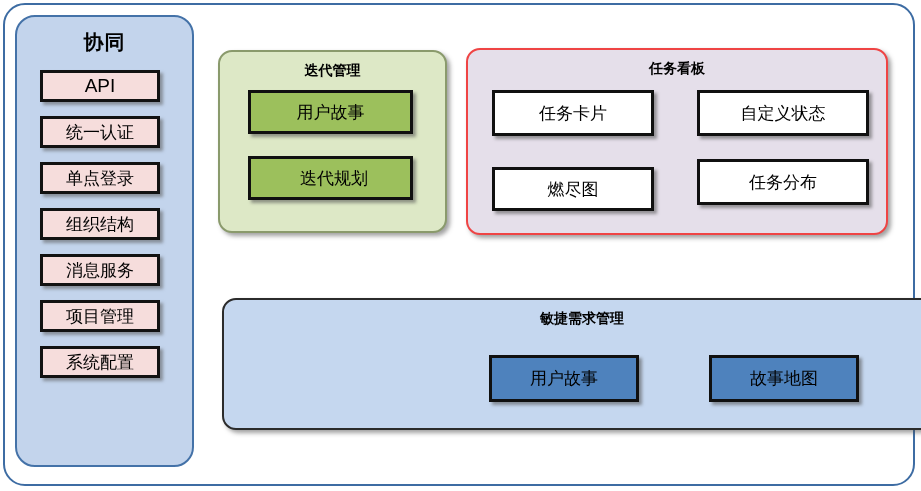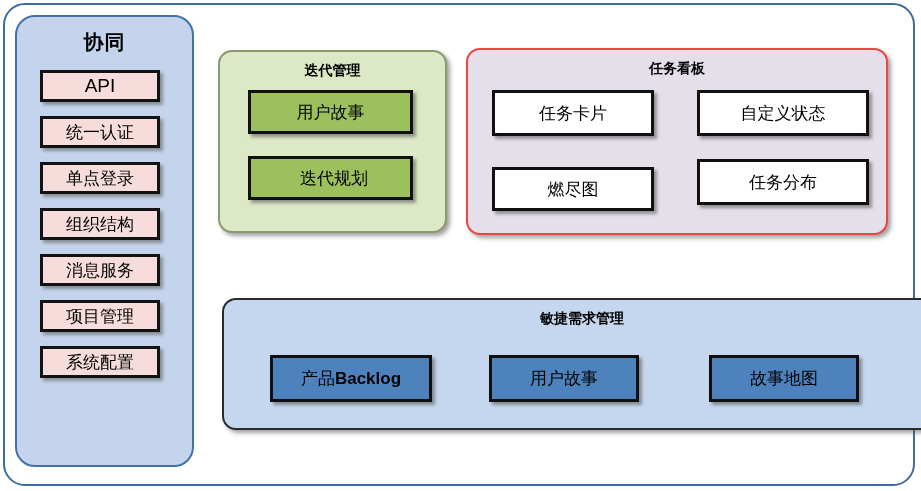--- a/index.html
+++ b/index.html
@@ -191,20 +191,17 @@
 
     <div class="node node-purple" style="left:24px; top:40px; width:162px; height:46px;">任务卡片</div>
     <div class="node node-purple" style="left:229px; top:40px; width:172px; height:46px;">自定义状态</div>
     <div class="node node-purple" style="left:24px; top:117px; width:162px; height:44px;">燃尽图</div>
     <div class="node node-purple" style="left:229px; top:109px; width:172px; height:46px;">任务分布</div>
   </div>
 
   <div class="section-panel" id="panel-agile">
     <div class="section-title">敏捷需求管理</div>
 
-    <div class="node node-blue" style="left:46px; top:55px; width:162px; height:47px;">
-      <span class="mixed-label"><span>产品</span><b>Backlog</b></span>
-    </div>
     <div class="node node-blue" style="left:265px; top:55px; width:150px; height:47px;">用户故事</div>
     <div class="node node-blue" style="left:485px; top:55px; width:150px; height:47px;">故事地图</div>
   </div>
 
 </div>
 
 </body></html>

